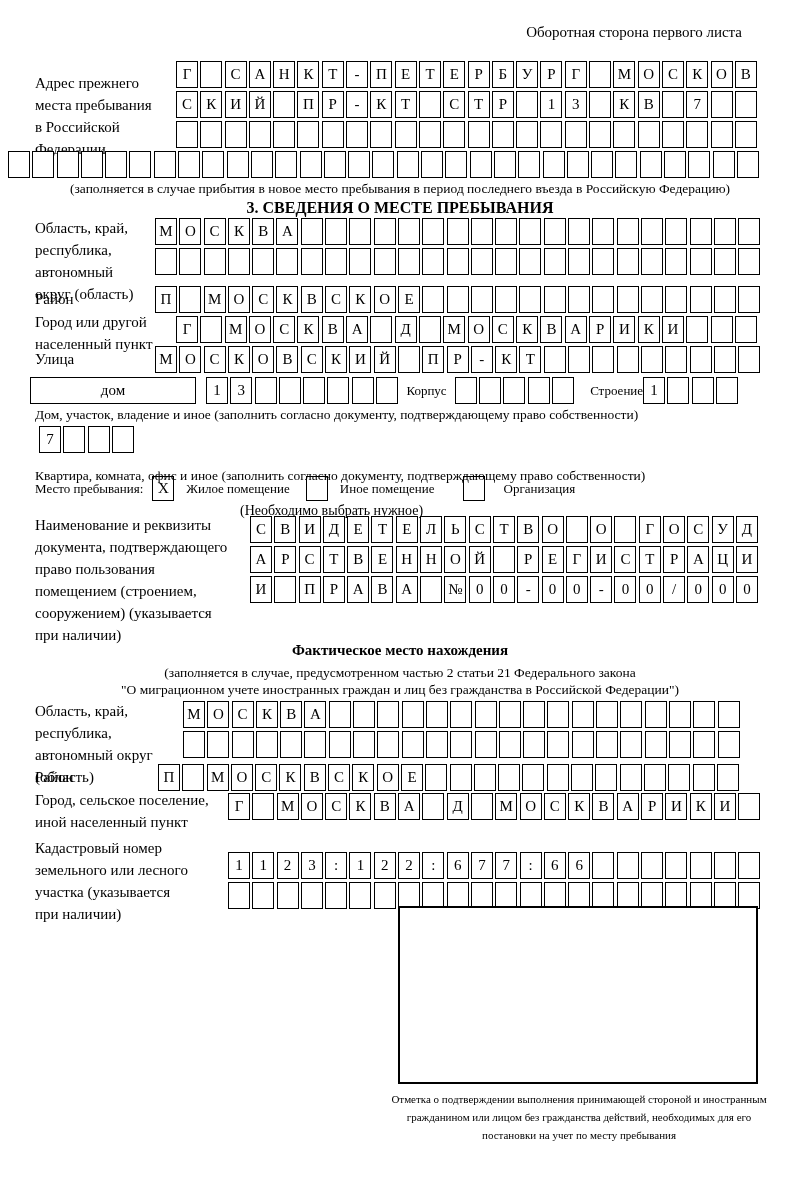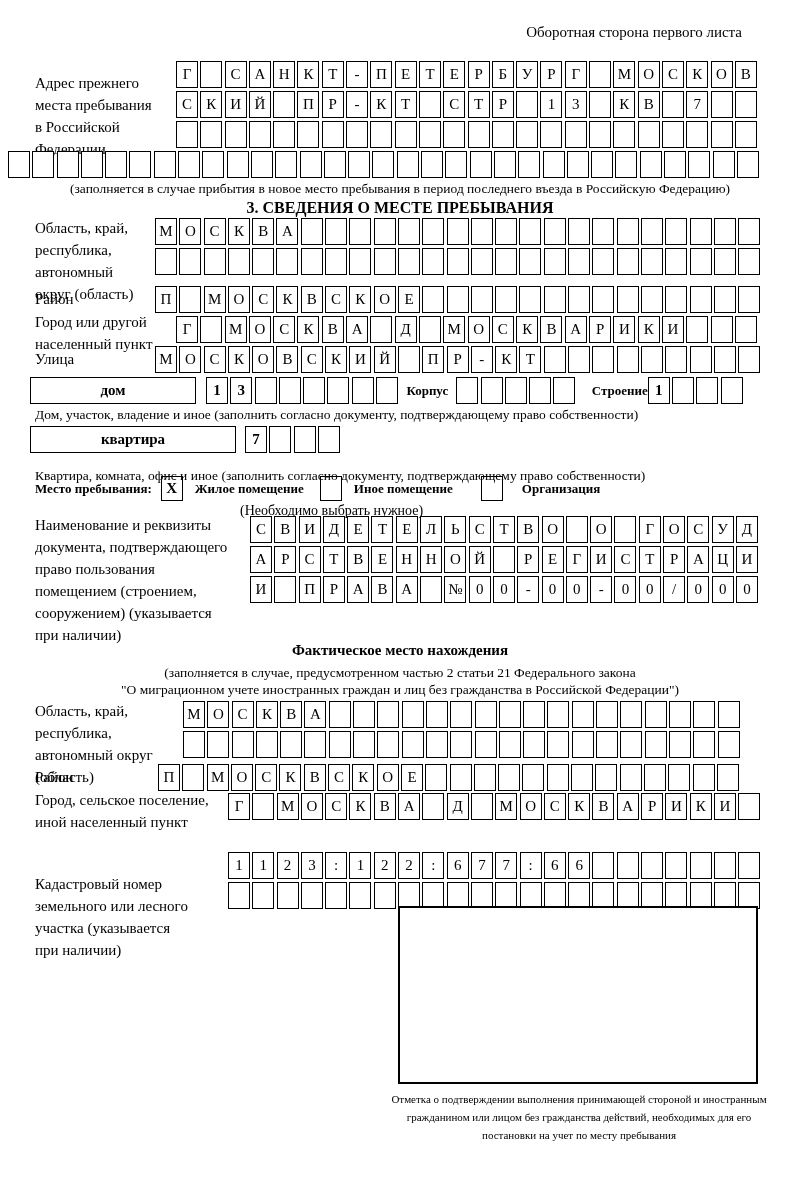--- a/index.html
+++ b/index.html
@@ -33,21 +33,21 @@
     flex:0 0 auto;
     background:#fff;
   }
   .wide-box {
     border:1.6px solid #000;
     height:27px;
     display:flex; align-items:center; justify-content:center;
     font-size:15px;
     flex:0 0 auto;
   }
-  .inline-row { display:flex; align-items:center; flex-wrap:nowrap;font-weight:bold; }
+  .inline-row { display:flex; align-items:center; flex-wrap:nowrap; }
   .inline-label { font-size:13px; white-space:nowrap; }
   .checkbox {
     width:22px; height:25px;
     border:1.6px solid #000;
     display:inline-flex; align-items:center; justify-content:center;
     font-size:15px;
     flex:0 0 auto;
   }
   .stamp-box {
     border:2px solid #000;
@@ -354,21 +354,20 @@
   <div class="cellrow">
       <span class="cell">1</span>
       <span class="cell"></span>
       <span class="cell"></span>
       <span class="cell"></span>
     </div>
 </div>
 <div class="abs caption" style="top:407px; left:35px;">Дом, участок, владение и иное (заполнить согласно документу, подтверждающему право собственности)</div>
 
 <div class="abs inline-row" style="top:426px; left:30px;">
-  <div class="wide-box" style="width:206px;">квартира</div>
   <div class="cellrow" style="margin-left:9px;">
       <span class="cell">7</span>
       <span class="cell"></span>
       <span class="cell"></span>
       <span class="cell"></span>
     </div>
 </div>
 <div class="abs caption" style="top:455px; left:35px;margin-top:13px;">Квартира, комната, офис и иное (заполнить согласно документу, подтверждающему право собственности)</div>
 
 <div class="abs inline-row" style="top:476px; left:35px;">
@@ -569,21 +568,21 @@
     <span class="cell">К</span>
     <span class="cell">В</span>
     <span class="cell">А</span>
     <span class="cell">Р</span>
     <span class="cell">И</span>
     <span class="cell">К</span>
     <span class="cell">И</span>
     <span class="cell"></span>
   </div>
 
-<div class="abs label" style="top:837px; left:35px;margin-top:36px;">Кадастровый номер
+<div class="abs label" style="top:837px; left:35px;">Кадастровый номер
 земельного или лесного
 участка (указывается
 при наличии)</div>
 <div class="abs" style="top:852px; left:228px;">
   <div class="cellrow">
       <span class="cell">1</span>
       <span class="cell">1</span>
       <span class="cell">2</span>
       <span class="cell">3</span>
       <span class="cell">:</span>

